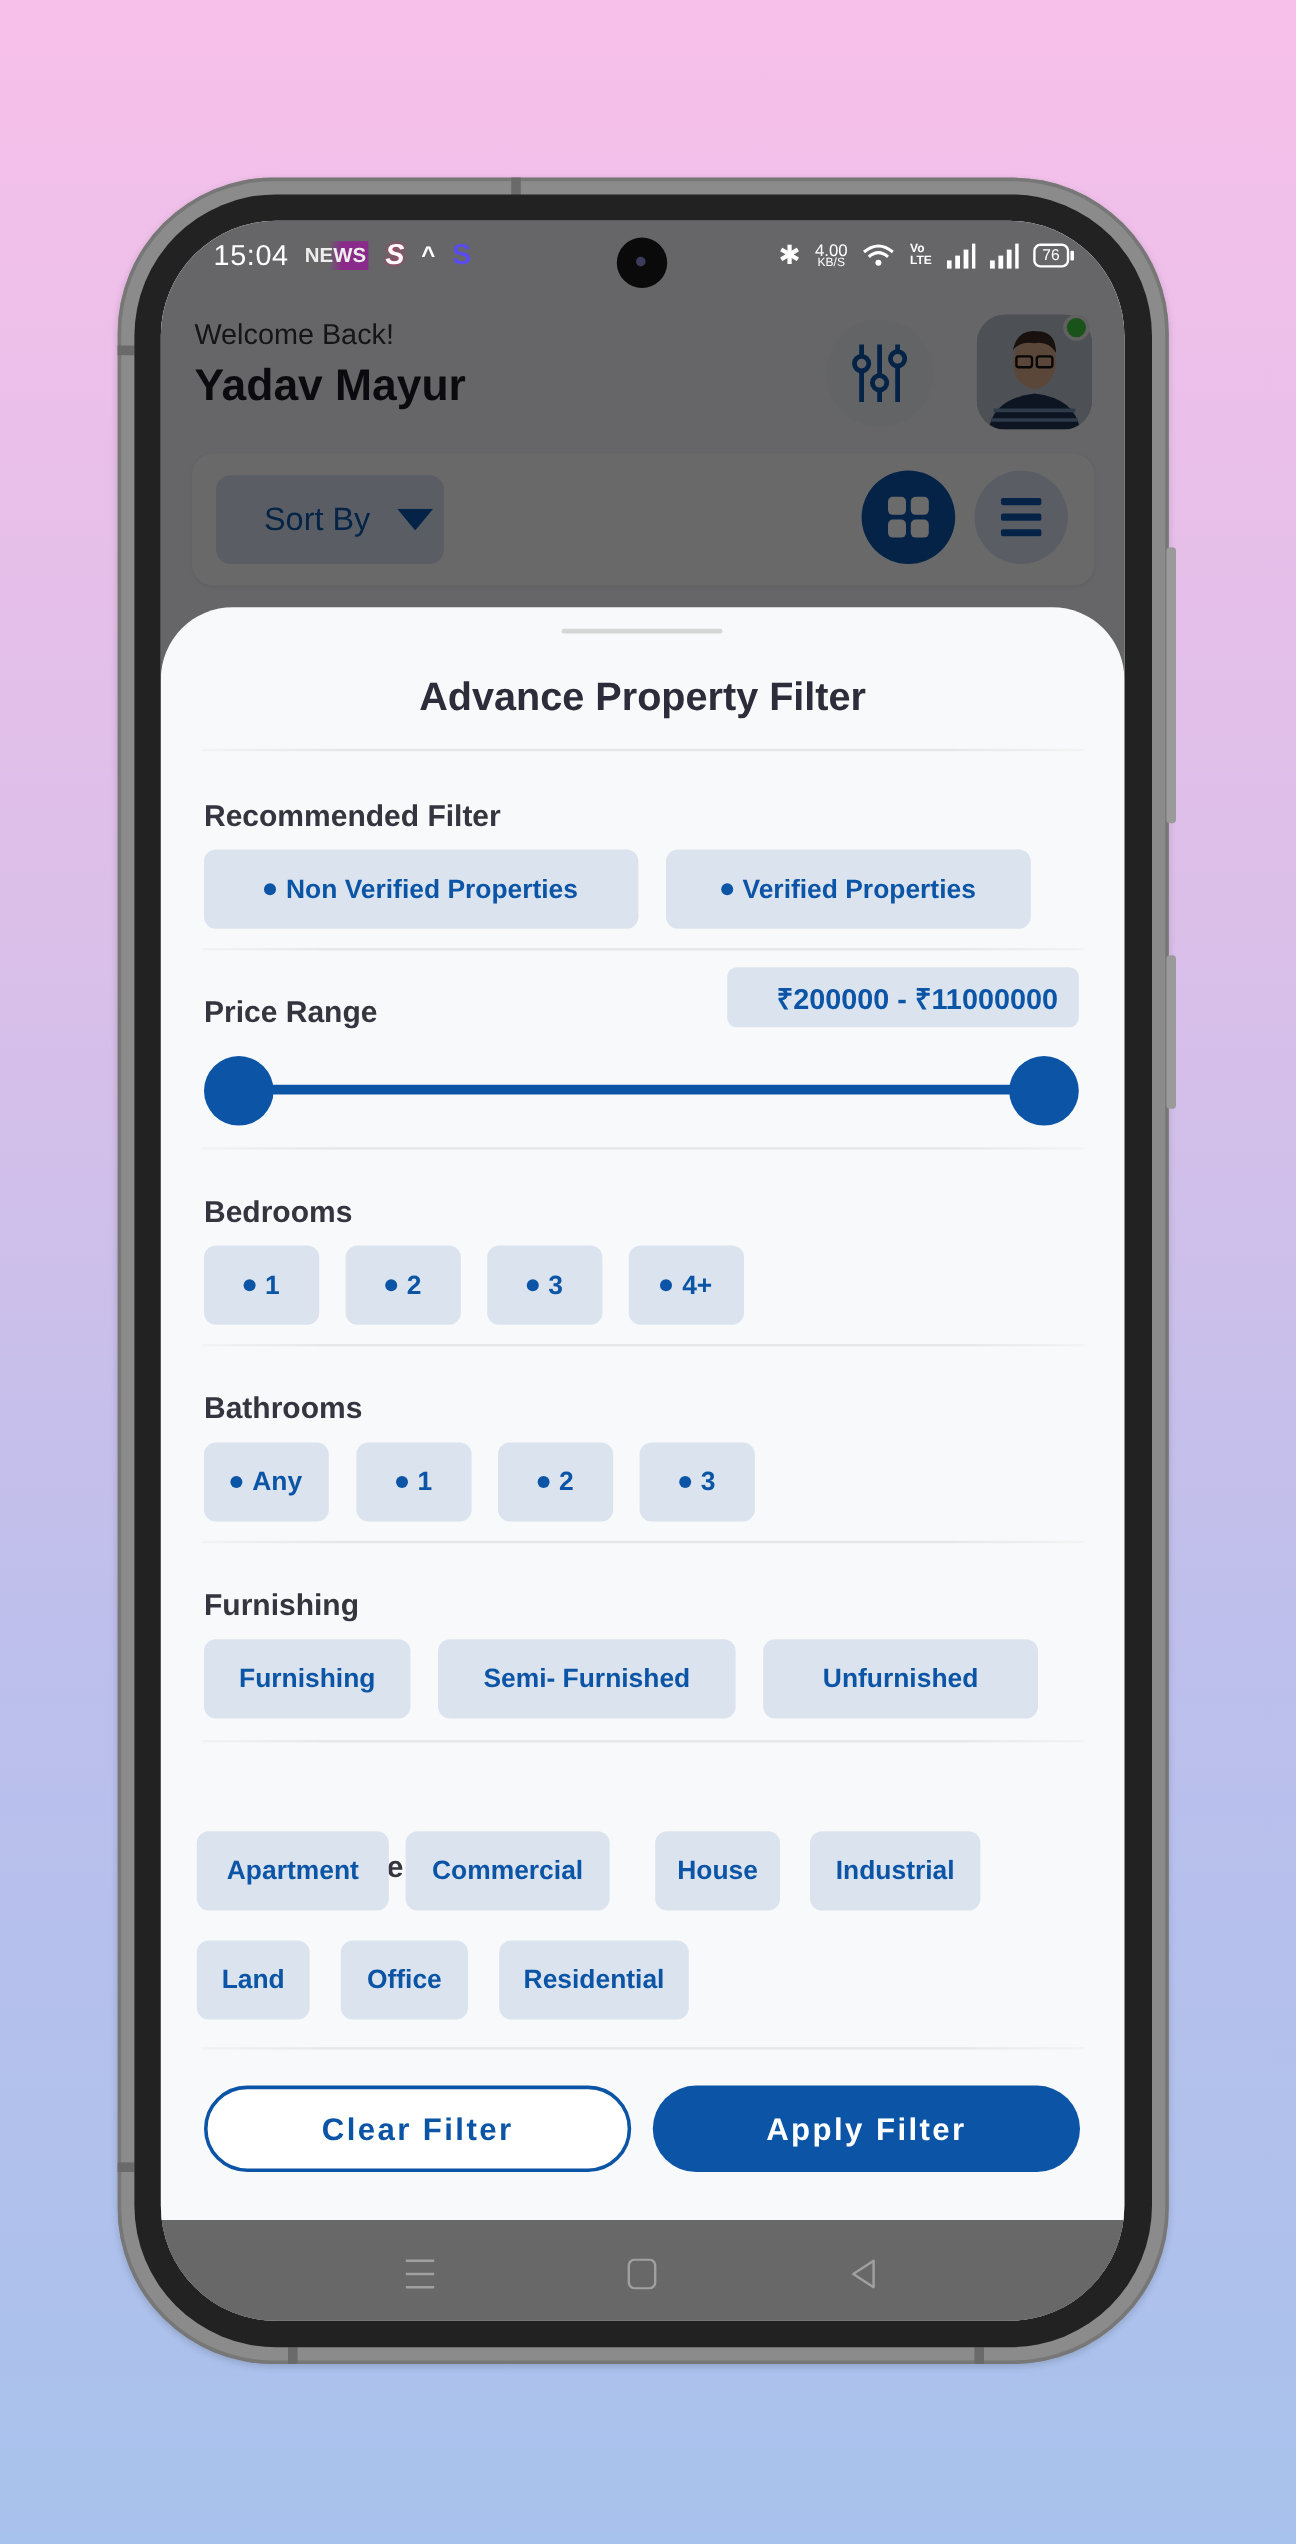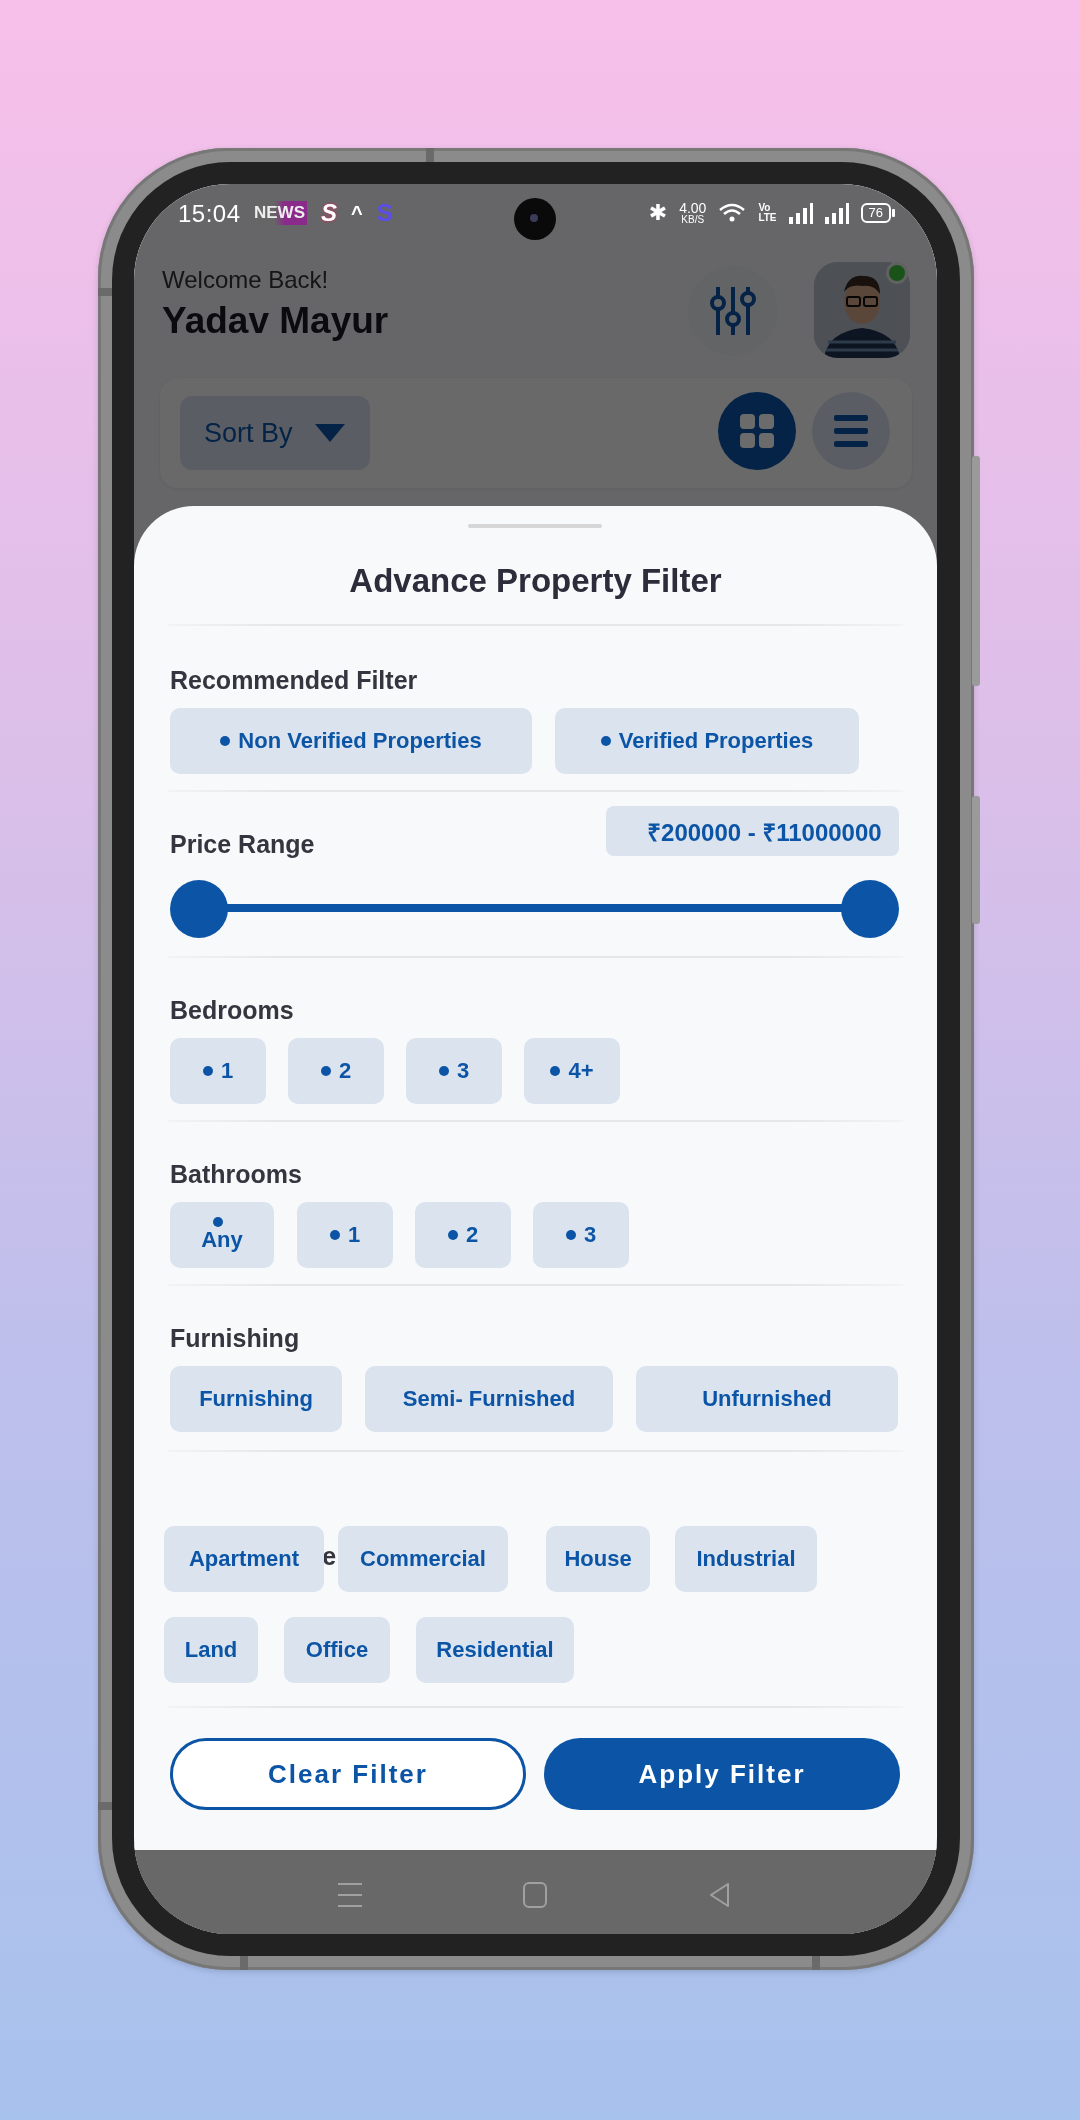--- a/index.html
+++ b/index.html
@@ -31,21 +31,21 @@
     .sb-left-icons { position: absolute; left: 118px; top: 14px; display: flex; gap: 14px; align-items: center; height: 30px; }
     .sb-right { position: absolute; right: 42px; top: 14px; display: flex; gap: 12px; align-items: center; height: 30px; }
     .camera { position: absolute; left: 380px; top: 14px; width: 42px; height: 42px; border-radius: 50%; background: #0a0a0a; }
     .camera::after { content: ""; position: absolute; left: 16px; top: 16px; width: 8px; height: 8px; border-radius: 50%; background: #3b3b5a; }
     .welcome { position: absolute; left: 28px; top: 82px; font-size: 24px; color: #333; }
     .username { position: absolute; left: 28px; top: 116px; font-size: 37px; font-weight: bold; color: #1c1c24; }
     .filter-circle { position: absolute; left: 554px; top: 82px; width: 90px; height: 90px; border-radius: 50%; background: #eceef3; display: flex; align-items: center; justify-content: center; }
     .avatar { position: absolute; left: 680px; top: 78px; width: 96px; height: 96px; border-radius: 24px; overflow: hidden; background: linear-gradient(180deg, #c8ccd4 0%, #9aa2ae 100%); }
     .online-dot { position: absolute; left: 752px; top: 78px; width: 22px; height: 22px; border-radius: 50%; background: #3ec53e; border: 3px solid #e6e6e6; }
     .toolbar-card { position: absolute; left: 26px; top: 194px; width: 752px; height: 110px; border-radius: 18px; background: #fbfbfd; box-shadow: 0 1px 4px rgba(0,0,0,0.08); }
-    .sortby { position: absolute; left: 46px; top: 212px; width: 190px; height: 74px; border-radius: 12px; background: #d6e1ef; color: #0c55a6; font-size: 27px; display: flex; align-items: center; padding-left: 24px; gap: 22px; }
+    .sortby { position: absolute; left: 46px; top: 212px; width: 190px; height: 74px; border-radius: 12px; background: #d6e1ef; color: #0c55a6; font-size: 27px; display: flex; align-items: center; padding-left: 40px; gap: 22px; }
     .grid-btn { position: absolute; left: 584px; top: 208px; width: 78px; height: 78px; border-radius: 50%; background: #0c55a6; display: flex; align-items: center; justify-content: center; }
     .list-btn { position: absolute; left: 678px; top: 208px; width: 78px; height: 78px; border-radius: 50%; background: #d6e1ef; display: flex; align-items: center; justify-content: center; }
     .scrim { position: absolute; inset: 0; background: rgba(0,0,0,0.58); }
 
     
     .sheet {
       position: absolute; left: 0; top: 322px; width: 803px; height: 1344px;
       background: #f8f9fa; border-radius: 60px 60px 0 0;
     }
     .handle { position: absolute; left: 334px; top: 18px; width: 134px; height: 4px; border-radius: 2px; background: #d6d6d6; }
@@ -222,21 +222,21 @@
         <span class="dot"></span>
         <span>3</span>
       </div>
     <div class="chip" style="left:390px;top:532px;width:96px;">
         <span class="dot"></span>
         <span>4+</span>
       </div>
     <div class="divider" style="top:614px;"></div>
 
     <div class="section-label" style="top:654px;">Bathrooms</div>
-    <div class="chip" style="left:36px;top:696px;width:104px;flex-direction:column;">
+    <div class="chip" style="left:36px;top:696px;width:104px;">
         <span class="dot"></span>
         <span>Any</span>
       </div>
     <div class="chip" style="left:163px;top:696px;width:96px;">
         <span class="dot"></span>
         <span>1</span>
       </div>
     <div class="chip" style="left:281px;top:696px;width:96px;">
         <span class="dot"></span>
         <span>2</span>
@@ -247,21 +247,21 @@
       </div>
     <div class="divider" style="top:778px;"></div>
 
     <div class="section-label" style="top:818px;">Furnishing</div>
     <div class="chip" style="left:36px;top:860px;width:172px;">
         <span>Furnishing</span>
       </div>
     <div class="chip" style="left:231px;top:860px;width:248px;">
         <span>Semi- Furnished</span>
       </div>
-    <div class="chip" style="left:502px;top:860px;width:262px;">
+    <div class="chip" style="left:502px;top:860px;width:229px;">
         <span>Unfurnished</span>
       </div>
     <div class="divider" style="top:944px;"></div>
 
     <div class="section-label" style="top:1036px;">Property Type</div>
     <div class="chip" style="left:30px;top:1020px;width:160px;">
         <span>Apartment</span>
       </div>
     <div class="chip" style="left:204px;top:1020px;width:170px;">
         <span>Commercial</span>

